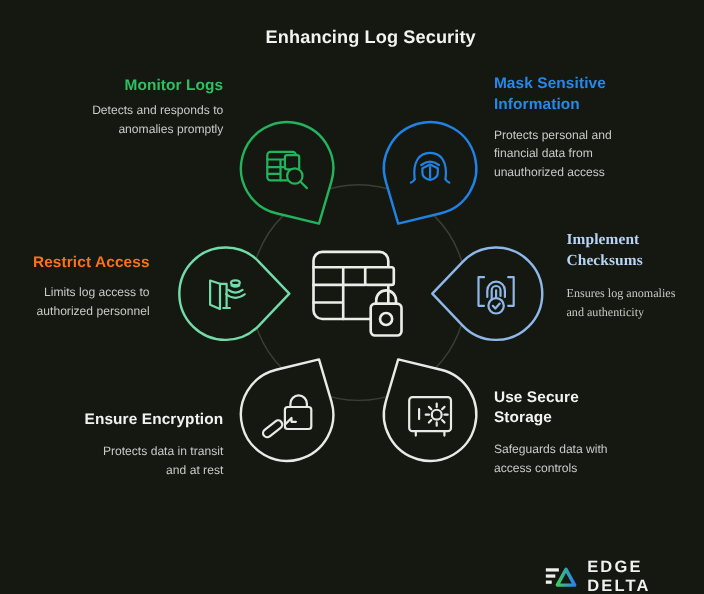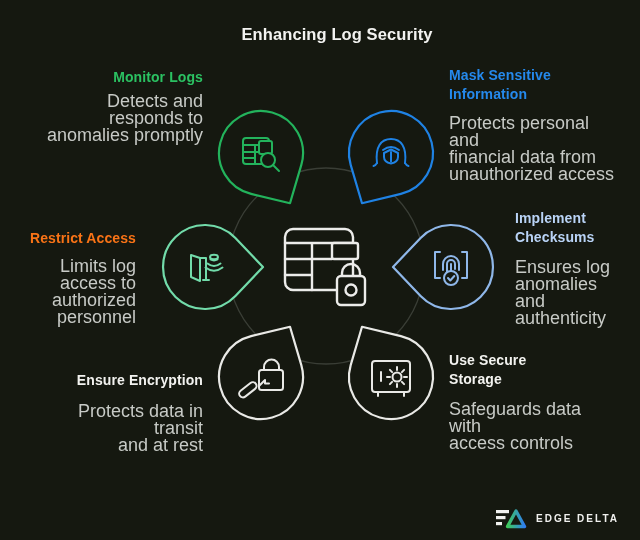--- a/index.html
+++ b/index.html
@@ -5,38 +5,38 @@
   html,body{margin:0;padding:0;background:#151810;}
   body{width:640px;height:540px;position:relative;overflow:hidden;
        font-family:"Liberation Sans",sans-serif;}
   .stage{position:absolute;inset:0;width:640px;height:385px;}
   svg.diagram{position:absolute;left:0;top:0;}
   .title{position:absolute;left:167px;top:25px;width:340px;text-align:center;
          color:#f3f3f1;font-size:16.5px;font-weight:bold;letter-spacing:.1px;}
   .node-text{position:absolute;}
   .node-heading{font-size:14px;font-weight:bold;line-height:19px;
                 white-space:pre-line;letter-spacing:.1px;}
-  .node-desc{font-size:18px;line-height:17px;color:#c7cac6;
+  .node-desc{font-size:11px;line-height:17px;color:#c7cac6;
              white-space:pre-line;margin-top:8px;}
   .t-right{text-align:right;}
   .t-left{text-align:left;}
   .n-monitor{left:33px;top:68px;width:170px;}
   .n-monitor .node-desc{margin-top:6px;}
   .n-mask{left:449px;top:66px;width:175px;}
   .n-mask .node-desc{margin-top:11px;}
-  .n-checksums{left:515px;top:209px;width:125px;}
+  .n-checksums{left:515px;top:209px;width:125px;font-family:Liberation Serif, serif;}
   .n-checksums .node-desc{margin-top:12px;}
   .n-storage{left:449px;top:351px;width:155px;}
   .n-storage .node-desc{margin-top:12px;}
   .n-encryption{left:43px;top:371px;width:160px;}
   .n-encryption .node-desc{margin-top:13px;}
   .n-restrict{left:6px;top:229px;width:130px;}
   .n-restrict .node-desc{margin-top:10px;}
   .logo{position:absolute;left:496px;top:507px;display:flex;align-items:center;gap:9px;}
-  .logo-text{color:#f0f0ee;font-size:10px;font-weight:bold;letter-spacing:2px;text-align:right;}
+  .logo-text{color:#f0f0ee;font-size:15px;font-weight:bold;letter-spacing:2px;}
 </style>
 </head>
 <body>
 
 <div class="stage">
 
   <svg class="diagram" width="640" height="540" viewBox="0 0 640 540">
     <defs>
       <linearGradient id="lg-delta" x1="0" y1="0" x2="1" y2="0">
         <stop offset="0" stop-color="#3ec95b"></stop>

